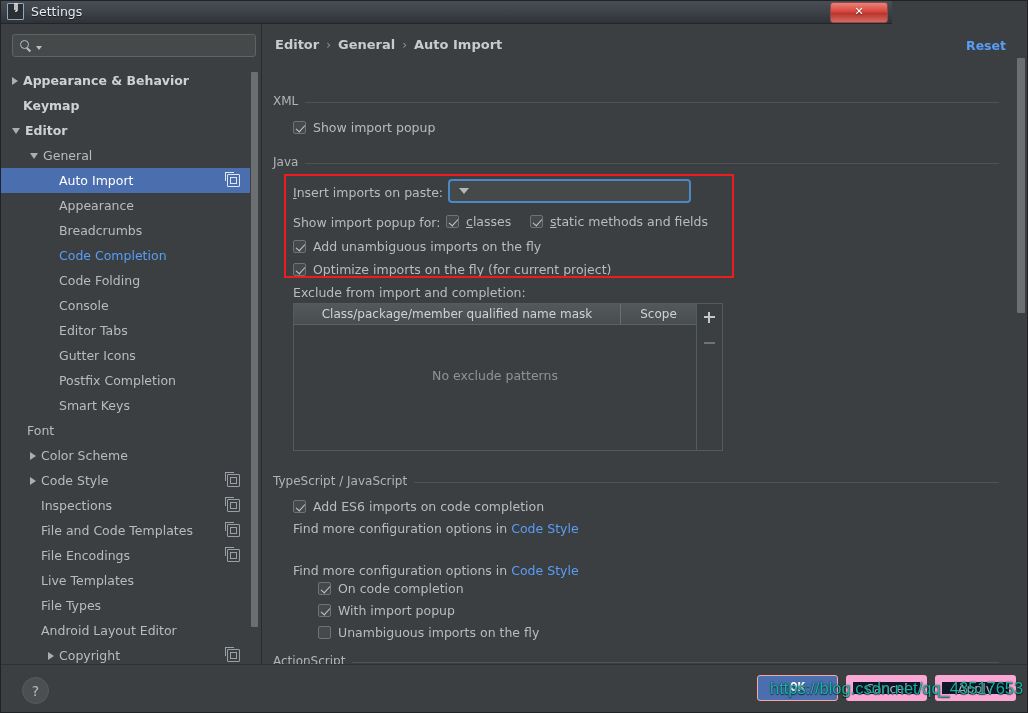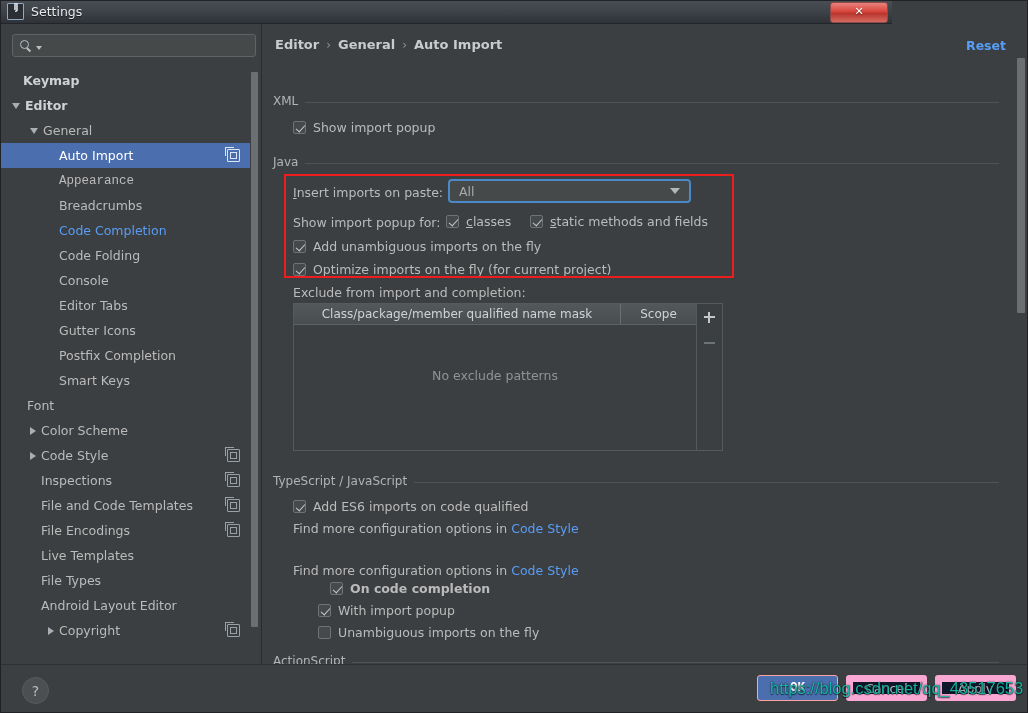--- a/index.html
+++ b/index.html
@@ -453,37 +453,41 @@
       <div class="search-wrap">
         <div class="search-box">
           <div class="search-ico"></div>
           <div class="search-caret"></div>
           <input class="search-input" type="text" placeholder="" style="">
         </div>
       </div>
 
       <div class="tree" id="tree">
           <div class="tree-row bold" style="padding-left: 12px;">
+            <span class="arrow right"></span>
+            <span class="tree-label">Appearance &amp; Behavior</span>
+          </div>
+          <div class="tree-row bold" style="padding-left: 12px;">
             <span class="arrow none"></span>
             <span class="tree-label">Keymap</span>
           </div>
           <div class="tree-row bold" style="padding-left: 12px;">
             <span class="arrow down"></span>
             <span class="tree-label">Editor</span>
           </div>
           <div class="tree-row" style="padding-left: 30px;">
             <span class="arrow down"></span>
             <span class="tree-label">General</span>
           </div>
           <div class="tree-row selected" style="padding-left: 48px;">
             <span class="arrow none"></span>
             <span class="tree-label">Auto Import</span>
             <span class="copy-ico"></span>
           </div>
-          <div class="tree-row" style="padding-left: 48px; font-family: Liberation Mono, monospace;">
+          <div class="tree-row" style="padding-left: 48px;">
             <span class="arrow none"></span>
             <span class="tree-label">Appearance</span>
           </div>
           <div class="tree-row" style="padding-left: 48px;">
             <span class="arrow none"></span>
             <span class="tree-label">Breadcrumbs</span>
           </div>
           <div class="tree-row link" style="padding-left: 48px;">
             <span class="arrow none"></span>
             <span class="tree-label">Code Completion</span>
@@ -592,21 +596,20 @@
           <div class="group-line"></div>
           <div class="group-title">Java</div>
         </div>
 
         <div class="redbox" style="left:21px;top:114px;width:450px;height:104px;"></div>
 
         <div style="position:absolute;left:30px;top:125px;" class="row-label">
           <span class="u">I</span><span>nsert imports on paste:</span>
         </div>
         <div class="combo" style="position:absolute;left:185px;top:119px;width:243px;">
-          <span class="combo-val">All</span>
           <span class="combo-arrow"></span>
         </div>
 
         <div style="position:absolute;left:30px;top:155px;" class="row-label">Show import popup for:</div>
         <label class="chk on" style="position:absolute;left:183px;top:154px;">
           <span class="box"></span>
           <span><span class="u">c</span><span>lasses</span></span>
         </label>
         <label class="chk on" style="position:absolute;left:267px;top:154px;">
           <span class="box"></span>
@@ -636,31 +639,31 @@
           <div class="tbl-btn minus"></div>
         </div>
 
         <div class="group" style="top:414px;">
           <div class="group-line"></div>
           <div class="group-title">TypeScript / JavaScript</div>
         </div>
 
         <label class="chk on" style="position:absolute;left:30px;top:439px;">
           <span class="box"></span>
-          <span>Add ES6 imports on code qualified</span>
+          <span>Add ES6 imports on code completion</span>
         </label>
         <div class="row-label" style="position:absolute;left:30px;top:461px;">
           <span>Find more configuration options in </span><span class="link-inline">Code Style</span>
         </div>
 
         <div class="row-label" style="position:absolute;left:30px;top:503px;">
           <span>Find more configuration options in </span><span class="link-inline">Code Style</span>
         </div>
 
-        <label class="chk on" style="position:absolute;left:67px;top:521px;font-weight:bold;">
+        <label class="chk on" style="position:absolute;left:55px;top:521px;">
           <span class="box"></span>
           <span>On code completion</span>
         </label>
         <label class="chk on" style="position:absolute;left:55px;top:543px;">
           <span class="box"></span>
           <span>With import popup</span>
         </label>
         <label class="chk" style="position:absolute;left:55px;top:565px;">
           <span class="box"></span>
           <span>Unambiguous imports on the fly</span>

